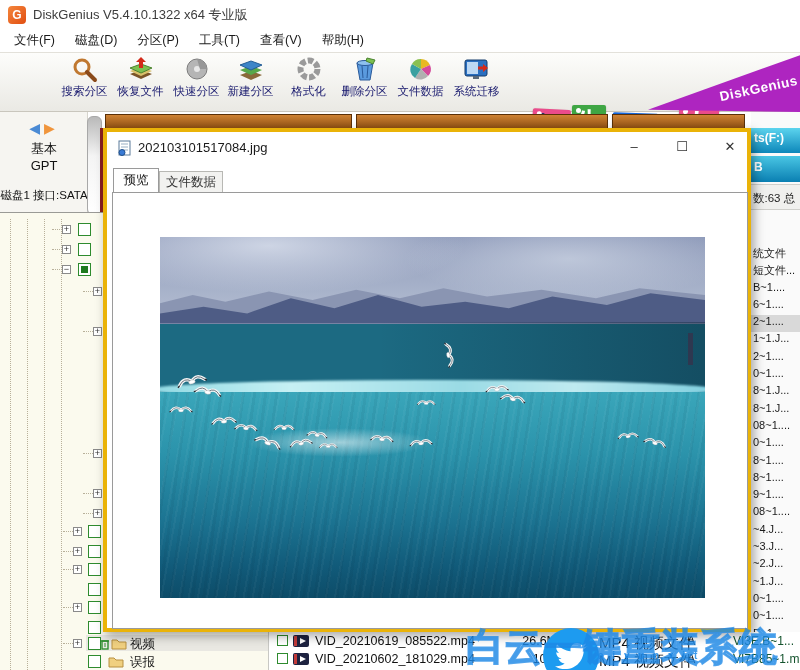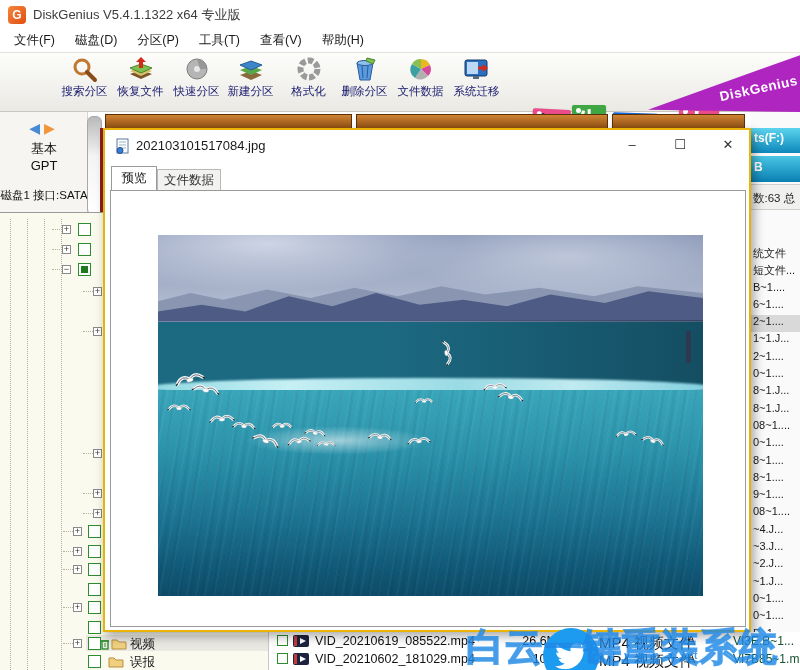--- a/index.html
+++ b/index.html
@@ -70,21 +70,21 @@
   .f-icon{position:absolute;left:24px;top:2px;width:16px;height:12px;background:#1d2240;border-radius:2px;}
   .f-icon::before{content:"";position:absolute;left:1px;top:1px;width:3px;height:10px;background:#c23a3a;}
   .f-icon::after{content:"";position:absolute;left:7px;top:3px;border-left:6px solid #fff;
     border-top:3px solid transparent;border-bottom:3px solid transparent;}
   .f-name{position:absolute;left:46px;top:1px;font-size:12.5px;color:#111;white-space:nowrap;}
   .f-size{position:absolute;left:210px;width:78px;top:1px;font-size:12.5px;color:#111;text-align:right;}
   .f-type{position:absolute;left:330px;top:1px;font-size:15px;color:#111;white-space:nowrap;}
   .f-attr{position:absolute;left:418px;top:1px;font-size:12.5px;color:#111;}
   .f-short{position:absolute;left:464px;top:1px;font-size:12px;color:#14532d;white-space:nowrap;}
   
-  .dialog{left:103px;top:128px;width:648px;height:504px;background:#fff;border:2px solid #eab308;
+  .dialog{left:103px;top:128px;width:648px;height:504px;background:#fff;border:4px solid #eab308;
     box-sizing:border-box;box-shadow:3px 4px 10px rgba(0,0,0,.35);}
   .dlg-title{position:absolute;left:0;top:0;width:100%;height:32px;background:#fff;}
   .dlg-title-text{position:absolute;left:31px;top:0;height:32px;line-height:32px;font-size:13px;color:#1a1a1a;}
   .dlg-btn{position:absolute;top:0;width:34px;height:30px;text-align:center;line-height:30px;
     font-size:13px;color:#333;cursor:pointer;}
   .dlg-tabs{position:absolute;left:0;top:32px;width:100%;height:28px;background:#fff;}
   .tab{position:absolute;bottom:0;font-size:12.5px;text-align:center;box-sizing:border-box;cursor:pointer;}
   .tab.active{left:6px;width:46px;height:24px;background:#fff;border:1px solid #9a9a9a;border-bottom:none;
     line-height:23px;color:#111;z-index:2;}
   .tab.inactive{left:52px;width:64px;height:21px;background:#f2f2f0;border:1px solid #b8b8b4;border-bottom:none;
@@ -122,21 +122,21 @@
   .watermark-sub{left:598px;top:650px;font-size:10px;font-weight:bold;letter-spacing:3px;
     color:rgba(30,136,229,.85);z-index:40;pointer-events:none;}
   .twitter{left:543px;top:628px;width:56px;height:56px;border-radius:50%;background:#1d9bf0;z-index:35;
     display:flex;align-items:center;justify-content:center;}
 </style>
 </head>
 <body>
 
 <div class="abs titlebar">
   <div class="abs app-icon">G</div>
-  <span class="abs app-title">DiskGenius V5.4.1.1322 x64 专业版</span>
+  <span class="abs app-title">DiskGenius V5.4.10.1322 x64 专业版</span>
 </div>
 
 <div class="abs menubar" id="menubar"><span class="menu-item">文件(F)</span><span class="menu-item">磁盘(D)</span><span class="menu-item">分区(P)</span><span class="menu-item">工具(T)</span><span class="menu-item">查看(V)</span><span class="menu-item">帮助(H)</span></div>
 
 <div class="abs toolbar">
   <div class="tbtn" style="left:57px">
     <svg width="28" height="26">
         <circle cx="11" cy="10" r="7" fill="none" stroke="#c07830" stroke-width="3"></circle>
         <line x1="16" y1="15" x2="24" y2="23" stroke="#8a4a1a" stroke-width="4" stroke-linecap="round"></line>
       </svg>

